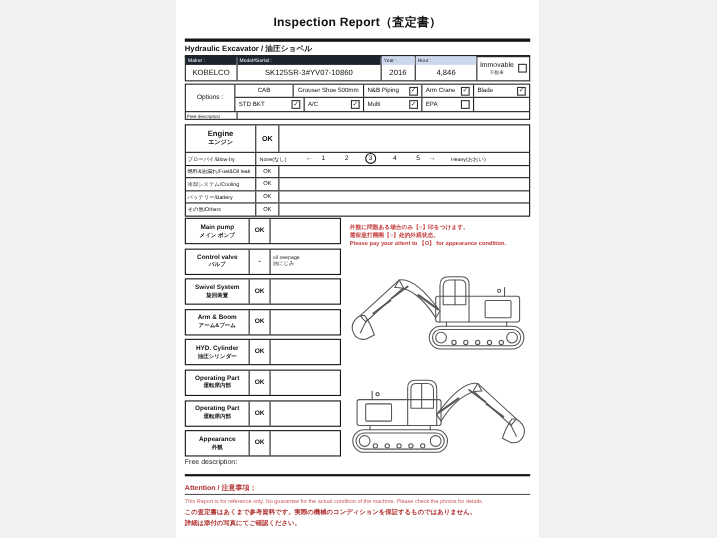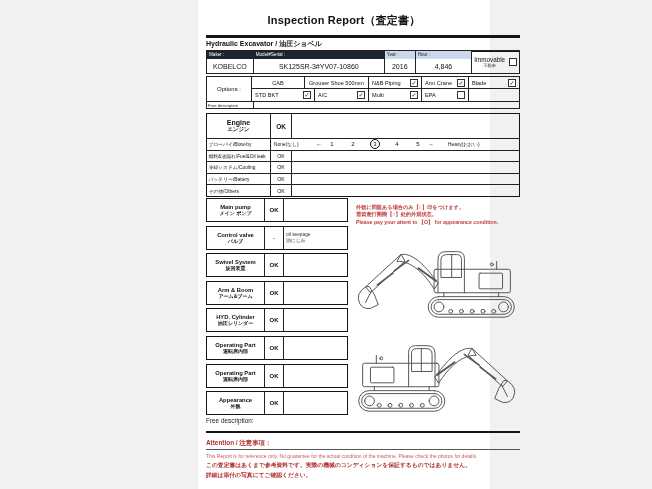--- a/index.html
+++ b/index.html
@@ -6,23 +6,22 @@
   body{
     width:652px;height:489px;
     background:#f1f1f1;
     font-family:"Liberation Sans","DejaVu Sans",sans-serif;
     color:#111;
     position:relative;
     -webkit-font-smoothing:antialiased;
   }
   .page{
     position:absolute;left:160px;top:0;
-    width:292px;height:489px;
+    width:330px;height:489px;
     background:#ffffff;
-    margin-left:38px;
   }
   .abs{position:absolute;}
 
   
   .title{top:13px;left:0;width:100%;text-align:center;font-size:11px;font-weight:bold;letter-spacing:.2px;}
   .rule-thick{left:8px;width:314px;height:2.5px;background:#151515;}
   .sec-title{top:39px;left:8px;width:314px;font-size:7px;font-weight:bold;border-bottom:1.5px solid #151515;padding-bottom:2px;}
 
   
   .info{top:50px;left:8px;width:314px;height:24px;display:flex;border:1px solid #222;box-sizing:border-box;}

